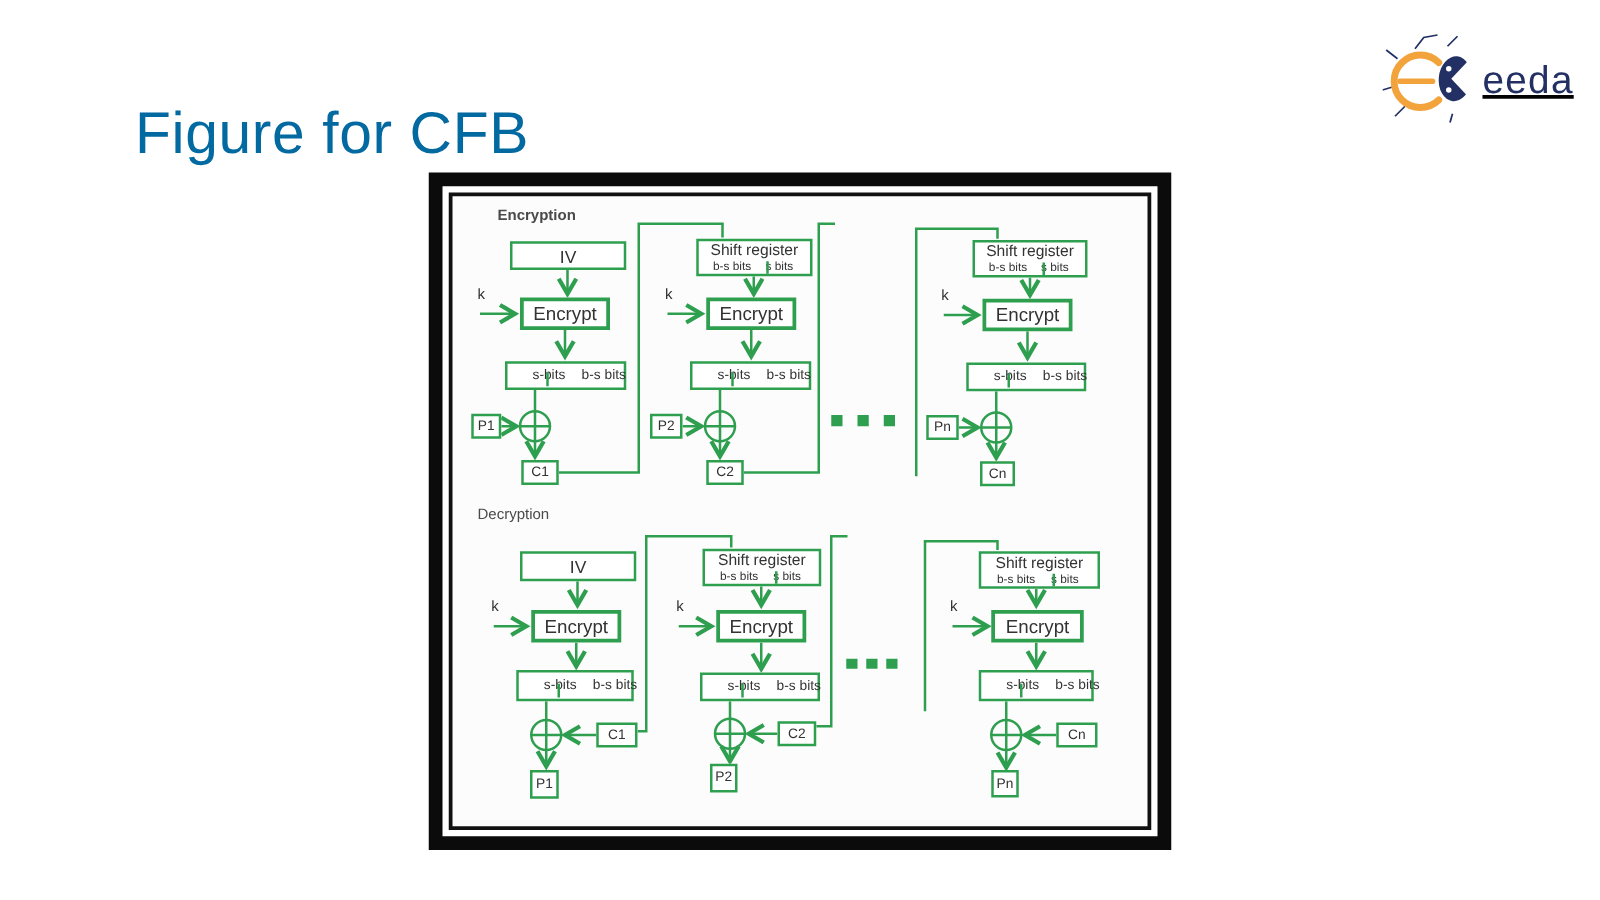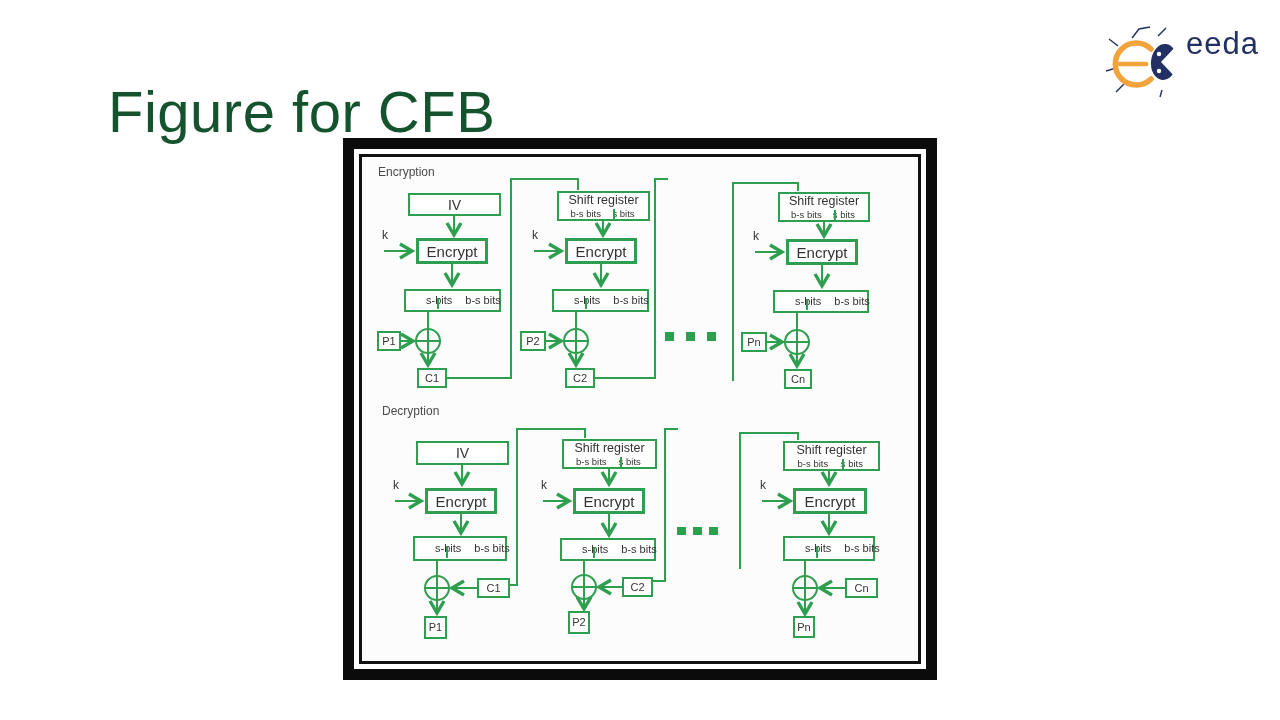--- a/index.html
+++ b/index.html
@@ -11,26 +11,26 @@
   *{margin:0;padding:0;box-sizing:border-box;}
   html,body{width:1280px;height:720px;}
   body{
     position:relative;
     background:#ffffff;
     font-family:"Liberation Sans", sans-serif;
     overflow:hidden;
   }
   .page-title{
     position:absolute;left:108px;top:78px;
-    font-size:58px;font-weight:300;color:#14532d;letter-spacing:.5px;
+    font-size:47px;font-weight:300;color:#0369a1;letter-spacing:.5px;
   }
   
   .logo{
     position:absolute;left:1106px;top:24px;height:76px;
-    display:flex;
+    display:flex;align-items:center;text-decoration:underline;
   }
   .logo-text{
     color:var(--navy);font-size:31px;font-weight:500;letter-spacing:1px;
     transform:translateY(2px);
   }
   
   .frame-outer{
     position:absolute;left:343px;top:138px;width:594px;height:542px;
     border:11px solid #0b0b0b;background:#ffffff;padding:5px;
   }
@@ -164,21 +164,21 @@
     <line class="w" x1="400" y1="344" x2="427" y2="344" marker-end="url(#arr)"></line>
     <line class="w" x1="467" y1="357" x2="467" y2="375" marker-end="url(#arr)"></line>
     <line class="w" x1="443" y1="404" x2="443" y2="419"></line>
     <circle class="w" cx="443" cy="431" r="12"></circle>
     <line class="w" x1="431" y1="431" x2="455" y2="431"></line>
         <line class="w" x1="443" y1="419" x2="443" y2="443"></line>
     <line class="w" x1="483" y1="431" x2="459" y2="431" marker-end="url(#arr)"></line>
     <line class="w" x1="443" y1="443" x2="443" y2="456" marker-end="url(#arr)"></line>
   </svg>
 
-  <div class="sec-label" style="left:16px;top:8px;">Encryption</div>
+  <div class="sec-label" style="left:36px;top:8px;font-weight:bold;">Encryption</div>
 
   <div class="box" style="left:46px;top:36px;width:93px;height:23px;">IV</div>
   <div class="k" style="left:20px;top:71px;">k</div>
   <div class="box thick" style="left:54px;top:81px;width:72px;height:26px;">Encrypt</div>
   <div class="box split" style="left:42px;top:132px;width:97px;height:23px;">
     <span class="l">s-bits</span>
     <span class="tick"></span>
     <span class="r">b-s bits</span>
   </div>
   <div class="box small" style="left:15px;top:174px;width:24px;height:20px;">P1</div>

